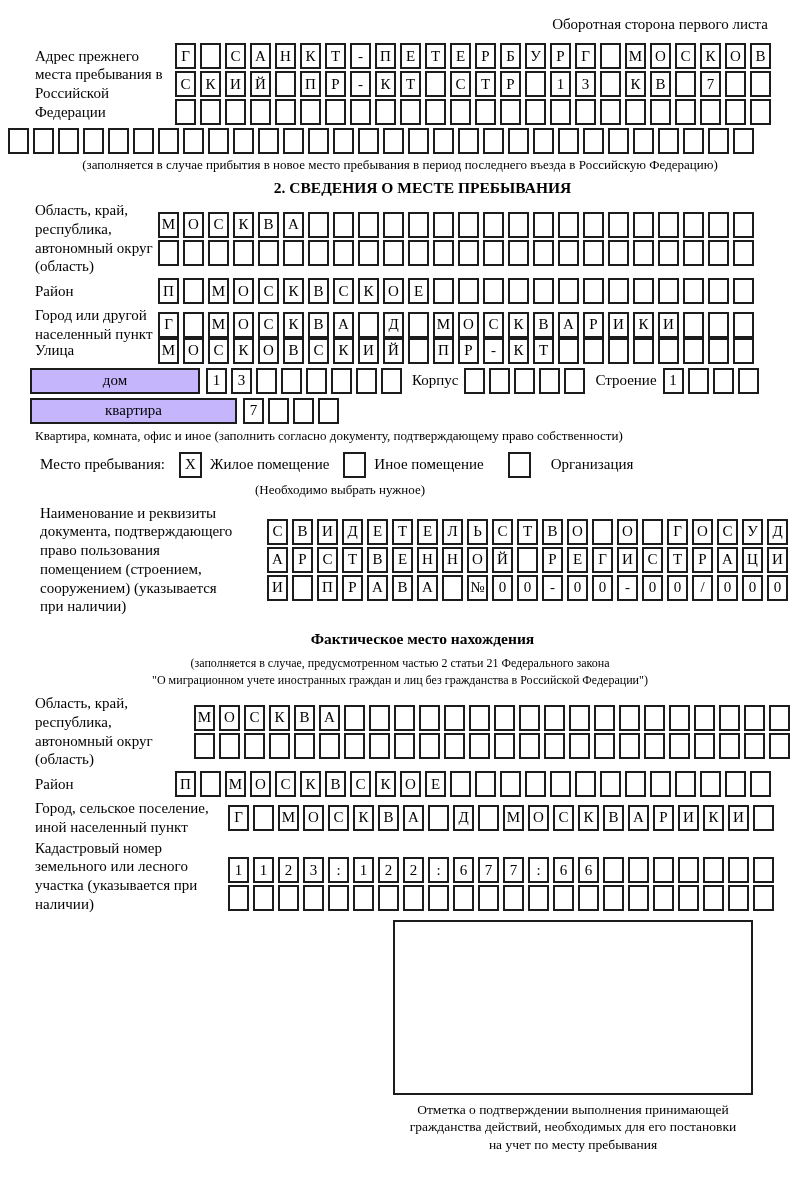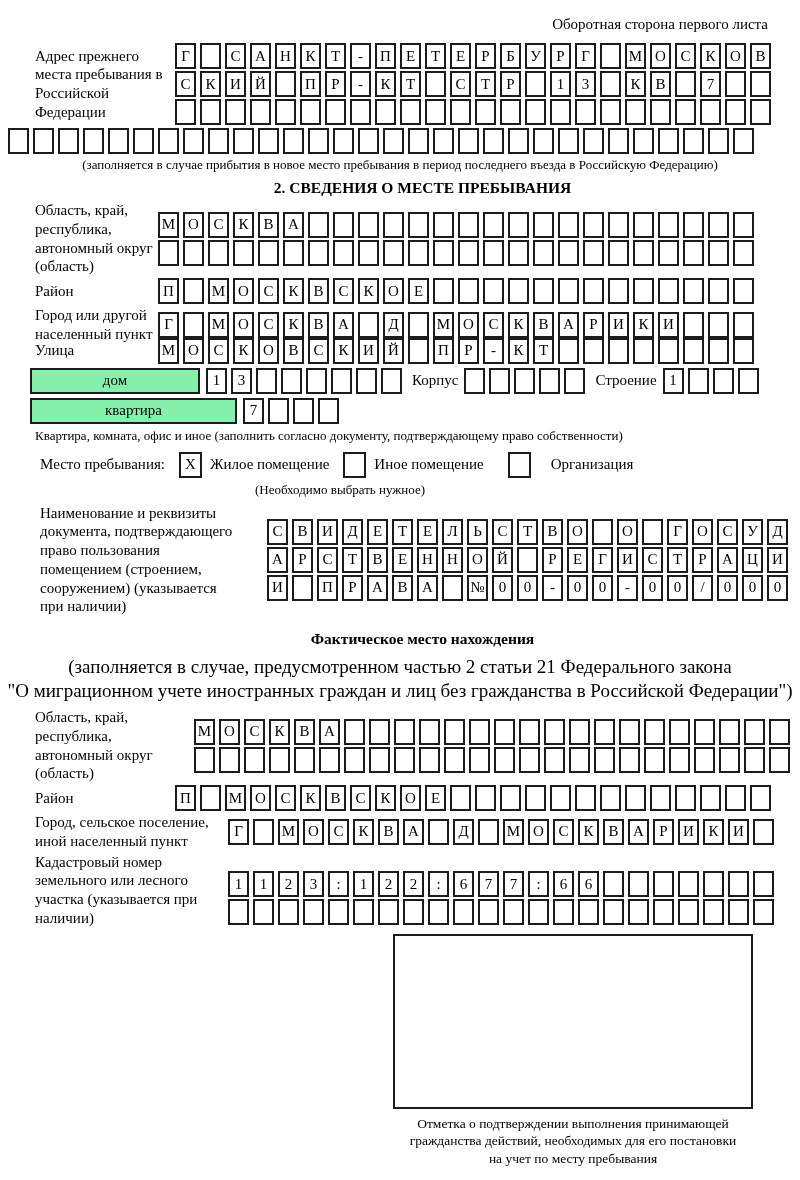--- a/index.html
+++ b/index.html
@@ -22,35 +22,35 @@
     font-size:15px;line-height:1;background:#fff;flex:none;
   }
   .fullrow{margin:3px 0 0 8px;}
   .caption{font-size:13px;text-align:center;margin-top:3px;}
   .caption-left{font-size:13px;margin:4px 0 4px 35px;}
   .sec-title{font-size:15.5px;font-weight:bold;text-align:center;margin-top:6px;padding-left:45px;}
   .mt2{margin-top:2px;} .mt4{margin-top:4px;} .mt6{margin-top:6px;gap:19px;} .mt10{margin-top:10px;}
   .labelbox{
     box-sizing:border-box;border:2px solid #1c1c1c;height:26px;
     display:inline-flex;align-items:center;justify-content:center;
-    font-size:15px;flex:none;background:#86efac;
+    font-size:15px;flex:none;background:#c4b5fd;
   }
   .housebox{width:170px;margin-right:6px;}
   .aptbox{width:207px;margin-right:6px;}
   .inline-lbl{font-size:15px;margin:0 6px 0 10px;align-self:center;}
   .composite{display:flex;align-items:center;margin-left:30px;margin-top:4px;}
   .stay{display:flex;align-items:center;margin-left:40px;margin-top:8px;}
   .stay .txt{font-size:15px;margin-right:14px;text-align:center;}
   .cb{
     box-sizing:border-box;width:23px;height:26px;border:2px solid #1c1c1c;
     display:inline-flex;align-items:center;justify-content:center;
     font-size:15px;margin-right:8px;flex:none;
   }
   .stay-note{font-size:13px;text-align:center;width:560px;margin-left:60px;margin-top:4px;}
-  .fact-note{font-size:19px;text-align:center;margin-top:2px;}
+  .fact-note{font-size:12px;text-align:center;margin-top:2px;}
   .stampwrap{margin-left:393px;margin-top:6px;}
   .stampbox{box-sizing:border-box;width:360px;height:175px;border:2px solid #1c1c1c;background:#fff;}
   .stampnote{width:440px;margin-left:353px;margin-top:6px;text-align:center;font-size:13.5px;line-height:1.3;}
 </style>
 </head>
 <body>
 
 <div class="page">
 
   <div class="hdr-note">Оборотная сторона первого листа</div>

